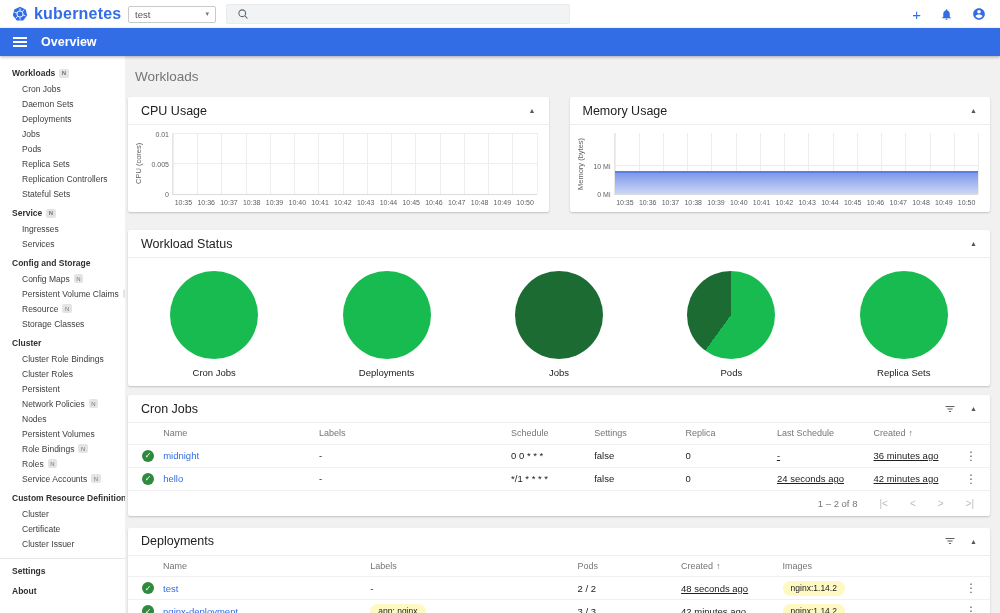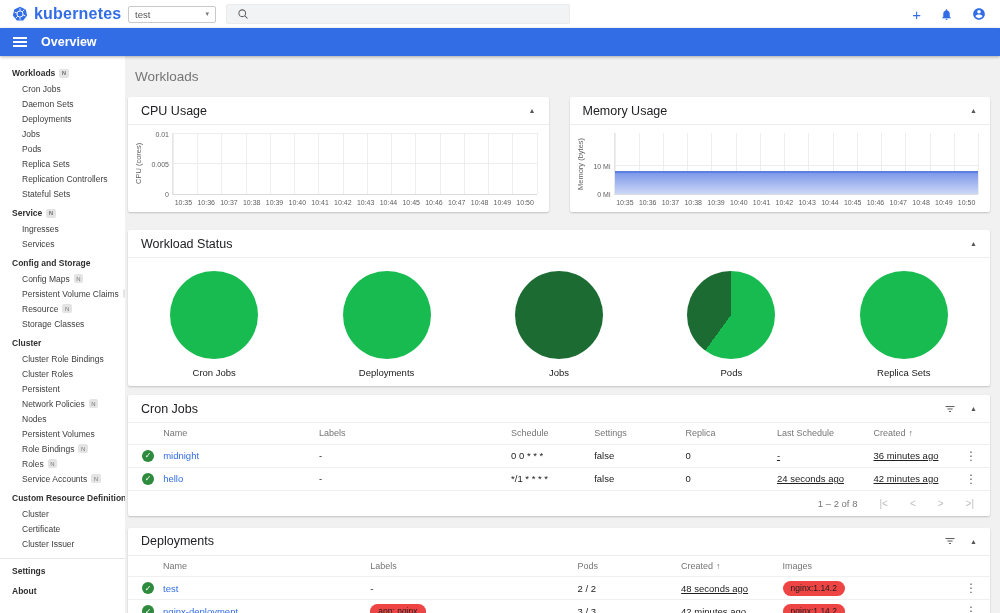--- a/index.html
+++ b/index.html
@@ -70,21 +70,21 @@
   .data-table td:first-child { padding-left:14px; }
   .cron-table th:nth-child(1){width:30px}.cron-table th:nth-child(2){width:150px}.cron-table th:nth-child(3){width:185px}
   .cron-table th:nth-child(4){width:80px}.cron-table th:nth-child(5){width:88px}.cron-table th:nth-child(6){width:88px}
   .cron-table th:nth-child(7){width:93px}.cron-table th:nth-child(8){width:88px}.cron-table th:nth-child(9){width:28px}
   .deploy-table th:nth-child(1){width:30px}.deploy-table th:nth-child(2){width:200px}.deploy-table th:nth-child(3){width:200px}
   .deploy-table th:nth-child(4){width:100px}.deploy-table th:nth-child(5){width:98px}.deploy-table th:nth-child(6){width:176px}
   .deploy-table th:nth-child(7){width:28px}
   .check { display:inline-flex; width:12px; height:12px; border-radius:50%; background:#2e8b3d; color:#fff; font-size:8px; align-items:center; justify-content:center; vertical-align:middle; }
   .name-link { color:#326de6; text-decoration:none; cursor:pointer; }
   .uline { text-decoration:underline; cursor:default; }
-  .chip { background:#ef4444; border-radius:9px; padding:2.5px 8px; font-size:8.5px; color:#212121; display:inline-block; }
+  .chip { background:#fef9c3; border-radius:9px; padding:2.5px 8px; font-size:8.5px; color:#212121; display:inline-block; }
   .menu-dots { color:#616161; font-size:12px; cursor:pointer; }
   .sort-arrow { color:#757575; font-size:9px; margin-left:3px; }
   .pagination { display:flex; justify-content:flex-end; align-items:center; height:25px; padding-right:16px; gap:22px; color:#757575; font-size:9.5px; }
   .page-icon { color:#bdbdbd; font-size:10px; cursor:pointer; letter-spacing:0; }
 </style>
 </head>
 <body>
 
 <div class="app-header">
   <div class="logo">

